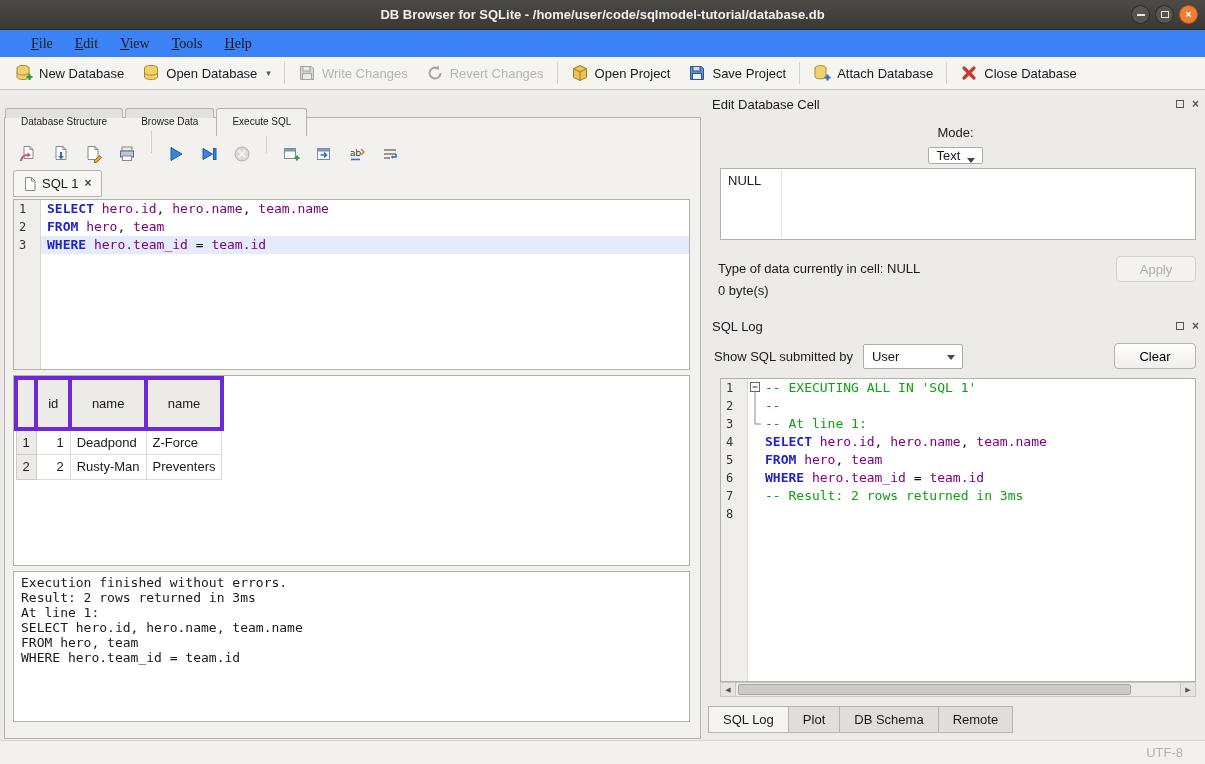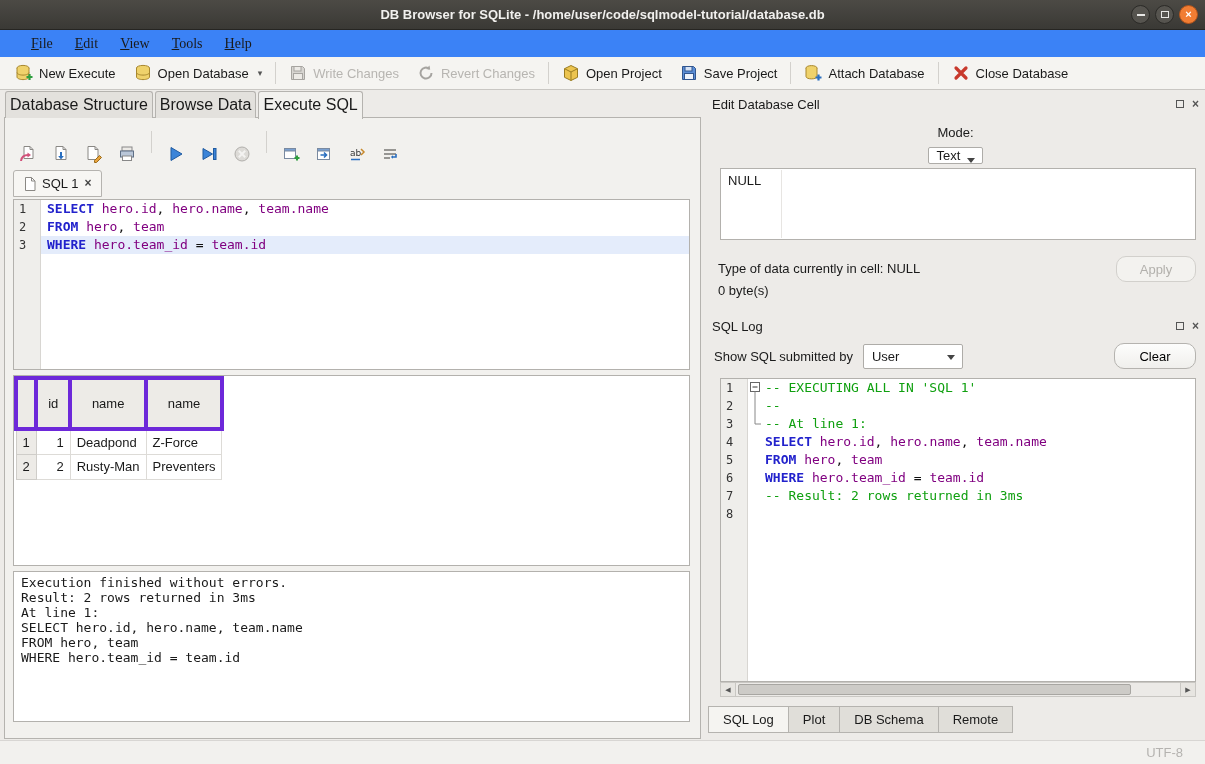--- a/index.html
+++ b/index.html
@@ -30,22 +30,22 @@
   
   .toolbar { height:33px; background:#f5f4f1; border-bottom:1px solid #c9c7c3; display:flex; align-items:center; padding:0 6px; }
   .tbtn { display:flex; align-items:center; gap:6px; padding:4px 9px; border-radius:3px; white-space:nowrap; }
   .tbtn.disabled { color:#b7b5b1; }
   .tsep { width:1px; height:22px; background:#d3d1cd; margin:0 4px; flex:0 0 1px; }
   .dd-arrow { font-size:9px; color:#555; margin-left:3px; }
   svg.ic { display:block; }
 
   
   .main-tabs { position:absolute; top:91px; left:5px; display:flex; height:27px; z-index:3; }
-  .main-tab { padding:0 4px; line-height:26px; background:#e3e1dd; border:1px solid #b5b3af; border-bottom:none;
-    border-radius:3px 3px 0 0; margin-right:2px; font-size:16px; }
+  .main-tab { padding:0 15px; line-height:26px; background:#e3e1dd; border:1px solid #b5b3af; border-bottom:none;
+    border-radius:3px 3px 0 0; margin-right:2px; font-size:10px;margin-top:17px; }
   .main-tab.active { background:#f2f1ee; height:28px; position:relative; z-index:4; }
 
   
   .left-panel { position:absolute; top:117px; left:4px; width:697px; height:622px;
     background:#f2f1ee; border:1px solid #b5b3af; }
   .sqltools { position:absolute; top:10px; left:10px; right:8px; height:28px; display:flex; align-items:center; gap:7px; }
   .itbtn { width:26px; height:26px; display:flex; align-items:center; justify-content:center; border-radius:3px;margin-top:24px; }
   .subtab-row { position:absolute; top:52px; left:8px; height:27px; display:flex; }
   .subtab { display:flex; align-items:center; gap:6px; padding:0 10px; background:#f7f6f3;
     border:1px solid #b5b3af; border-radius:3px 3px 0 0; line-height:25px;justify-content:center; }
@@ -97,21 +97,21 @@
     padding:0 22px 0 8px; position:relative; }
   .combo::after { content:""; position:absolute; right:7px; top:10px; border-left:4px solid transparent;
     border-right:4px solid transparent; border-top:5px solid #444; }
   .cell-icons { margin-left:auto; display:flex; gap:6px; align-items:center; }
   .iconbtn { width:26px; height:26px; display:flex; align-items:center; justify-content:center; border-radius:3px; background:transparent; border:none; }
   .iconbtn.sel { background:#e4e9f2; border:1px solid #93a9c8; }
   .cell-edit { position:absolute; top:78px; left:14px; right:9px; height:72px; background:#fff; border:1px solid #b3b1ad; padding:4px 7px; }
   .cell-edit::after { content:""; position:absolute; left:60px; top:1px; bottom:1px; width:1px; background:#e7e5e2; }
   .type-text { position:absolute; top:171px; left:12px; }
   .size-text { position:absolute; top:193px; left:12px; }
-  .btn { height:26px; border-radius:10px; border:1px solid #b5b3af; background:linear-gradient(#fdfdfc,#f0efec);
+  .btn { height:26px; border-radius:4px; border:1px solid #b5b3af; background:linear-gradient(#fdfdfc,#f0efec);
     font-size:13px; padding:0 18px; font-family:"Liberation Sans",sans-serif; }
   .btn.disabled { color:#b2b0ac; border-color:#d2d0cc; background:#f3f2ef; }
   .apply-btn { position:absolute; top:166px; right:9px; width:80px; }
   .lh { top:226px; }
   .filter-row { position:absolute; top:252px; left:8px; right:9px; height:28px; display:flex; align-items:center; }
   .filter-row .combo { margin-left:10px; min-width:100px; }
   .clear-btn { margin-left:auto; width:82px; }
   .log-box { position:absolute; top:288px; left:14px; right:9px; height:304px; }
   .log-box .codebox { width:100%; height:100%; }
 
@@ -160,21 +160,21 @@
 </div>
 
 <div class="toolbar">
   <div class="tbtn">
     <svg class="ic" width="18" height="18" viewBox="0 0 18 18">
       <ellipse cx="8" cy="4" rx="6" ry="2.6" fill="#efd26b" stroke="#a9882f"></ellipse>
       <path d="M2 4v9c0 1.4 2.7 2.6 6 2.6s6-1.2 6-2.6V4" fill="#efd26b" stroke="#a9882f"></path>
       <path d="M2 8.5c0 1.4 2.7 2.6 6 2.6s6-1.2 6-2.6" fill="none" stroke="#a9882f"></path>
       <path d="M14.5 10v6M11.5 13h6" stroke="#2f9e3f" stroke-width="2.2"></path>
     </svg>
-    <span>New Execute</span>
+    <span>New Database</span>
   </div>
   <div class="tbtn">
     <svg class="ic" width="18" height="18" viewBox="0 0 18 18">
       <ellipse cx="9" cy="4" rx="6.5" ry="2.6" fill="#efd26b" stroke="#a9882f"></ellipse>
       <path d="M2.5 4v9c0 1.4 2.9 2.6 6.5 2.6s6.5-1.2 6.5-2.6V4" fill="#efd26b" stroke="#a9882f"></path>
       <path d="M2.5 8.5c0 1.4 2.9 2.6 6.5 2.6s6.5-1.2 6.5-2.6" fill="none" stroke="#a9882f"></path>
     </svg>
     <span>Open Database</span>
     <span class="dd-arrow">▾</span>
   </div>

